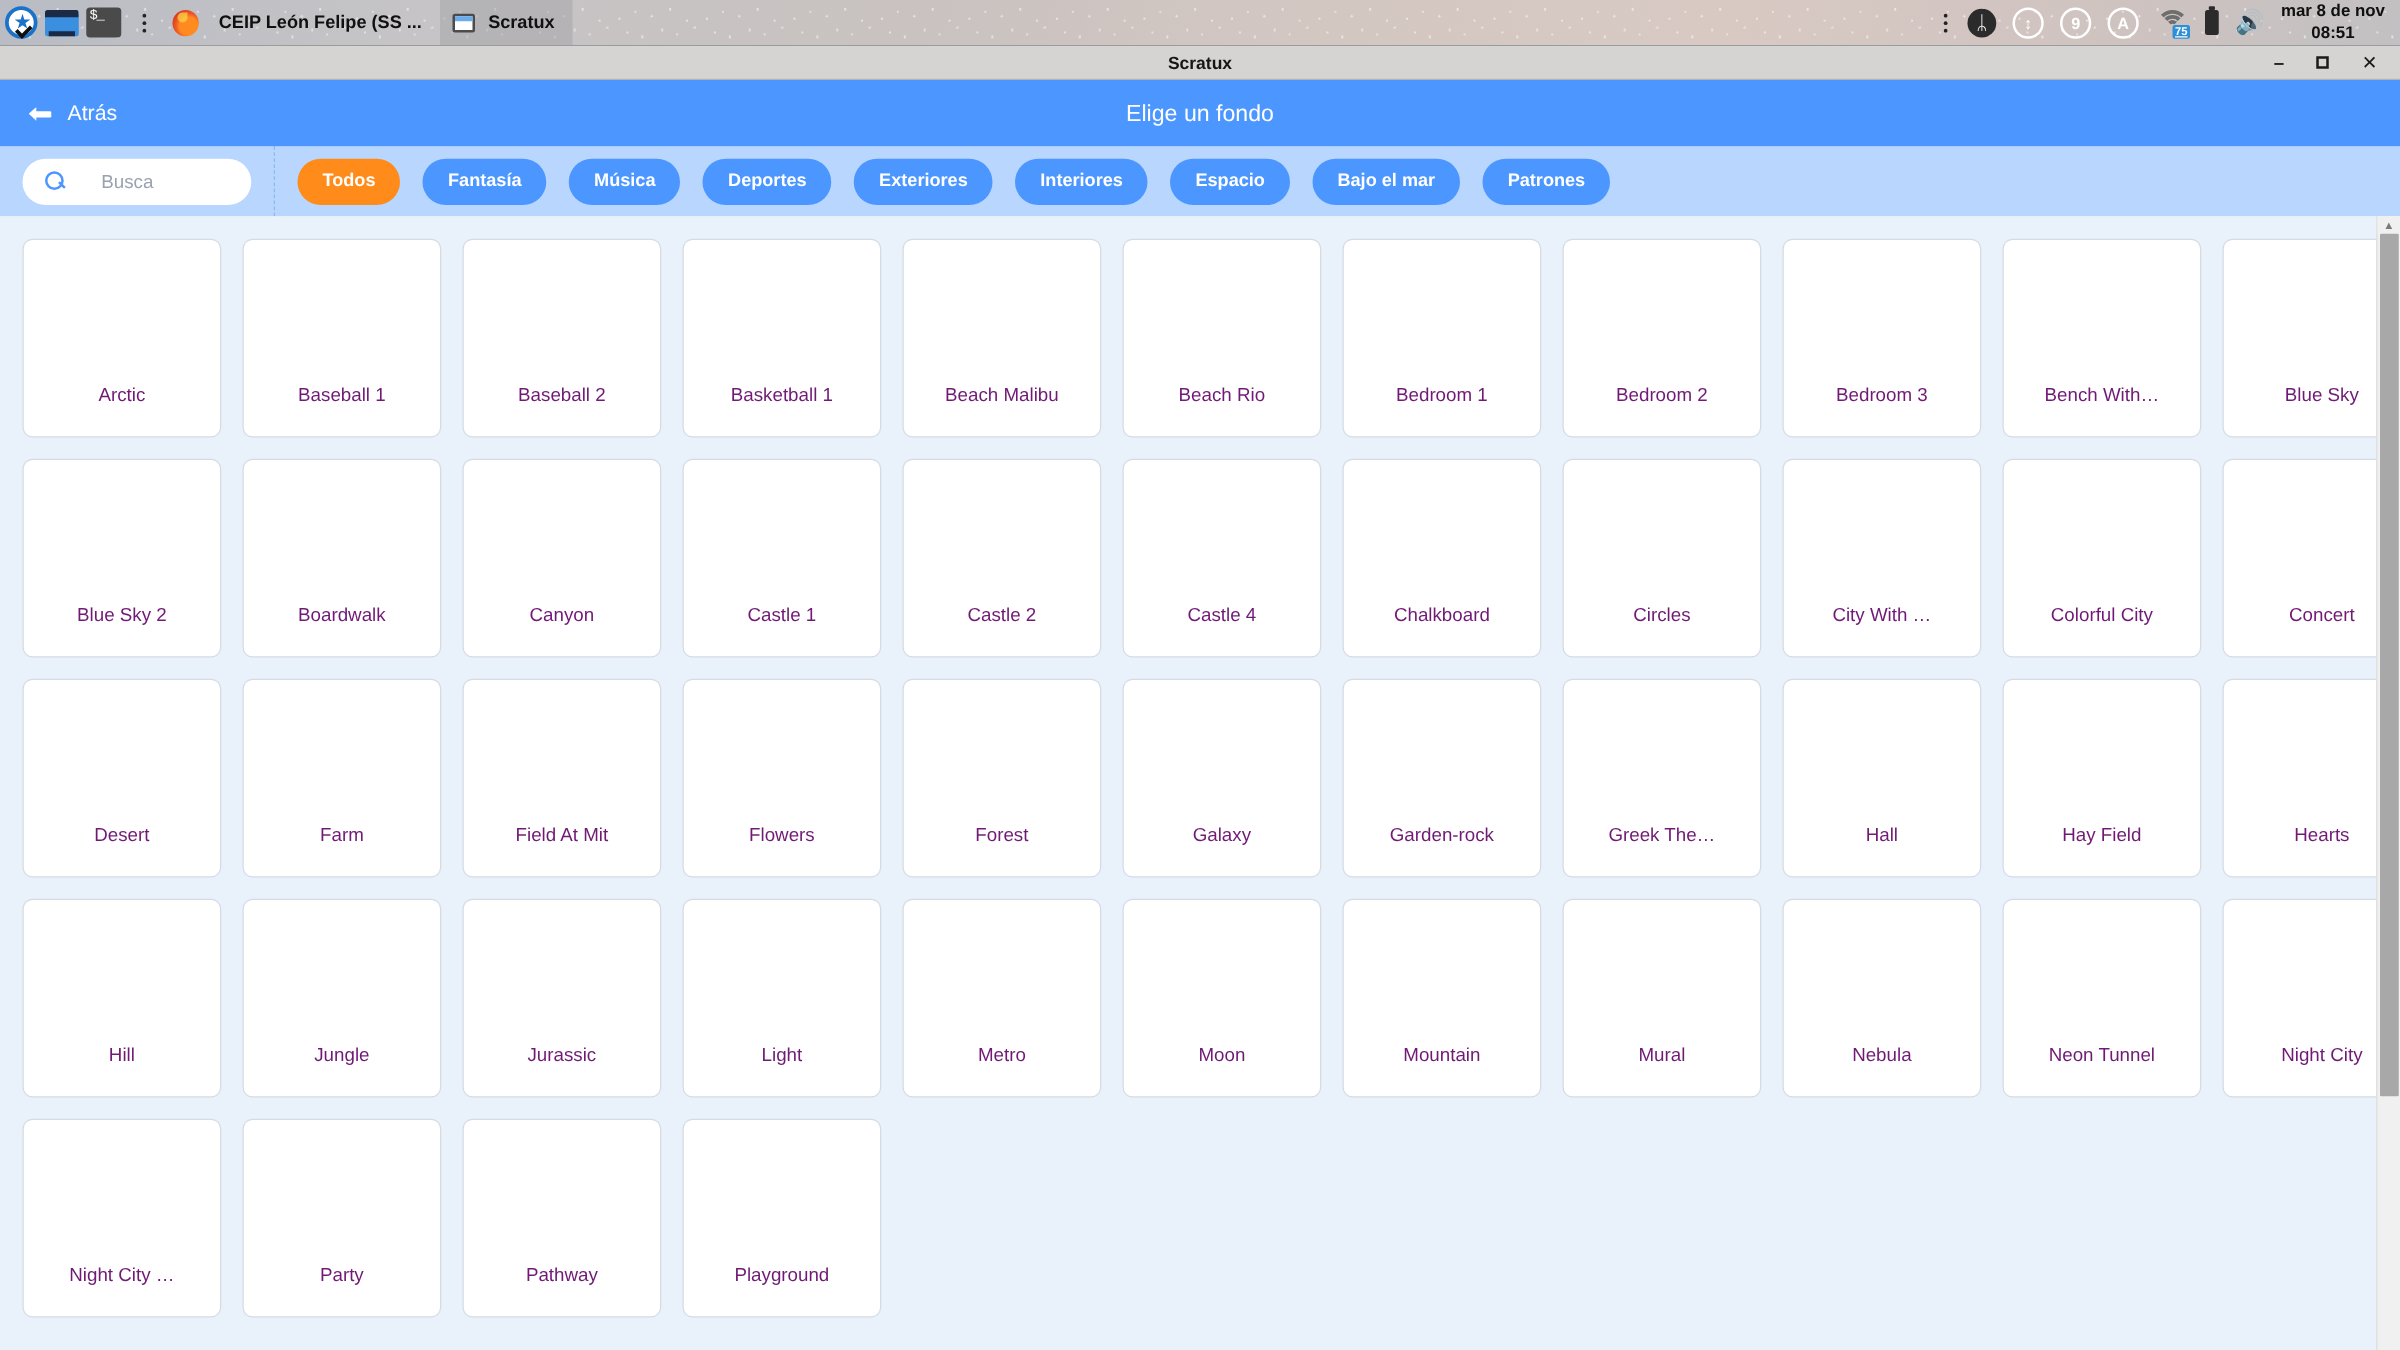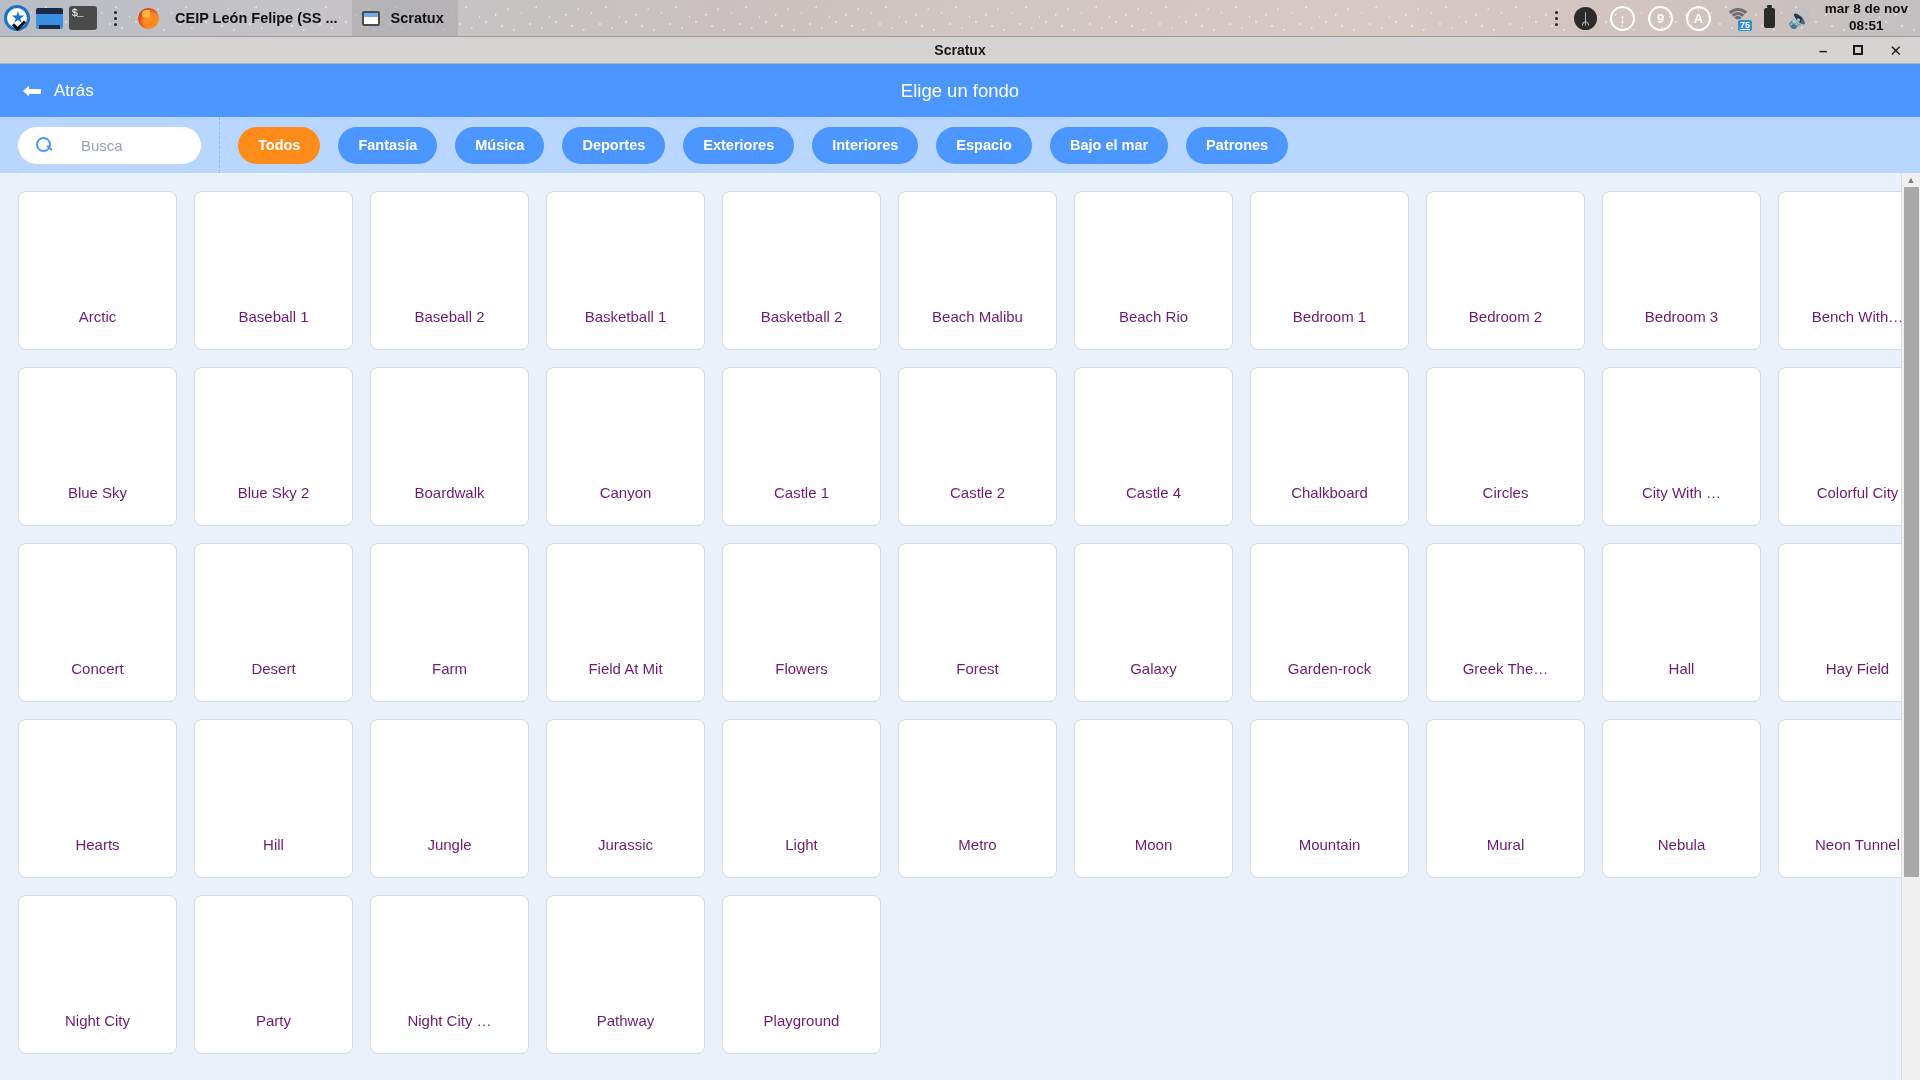--- a/index.html
+++ b/index.html
@@ -399,23 +399,20 @@
       <div class="lib-card">
         <div class="lib-card-label">Baseball 1</div>
       </div>
       <div class="lib-card">
         <div class="lib-card-label">Baseball 2</div>
       </div>
       <div class="lib-card">
         <div class="lib-card-label">Basketball 1</div>
       </div>
       <div class="lib-card">
-        <div class="lib-card-label">Basketball 2</div>
-      </div>
-      <div class="lib-card">
         <div class="lib-card-label">Beach Malibu</div>
       </div>
       <div class="lib-card">
         <div class="lib-card-label">Beach Rio</div>
       </div>
       <div class="lib-card">
         <div class="lib-card-label">Bedroom 1</div>
       </div>
       <div class="lib-card">
         <div class="lib-card-label">Bedroom 2</div>
@@ -522,24 +519,24 @@
       <div class="lib-card">
         <div class="lib-card-label">Nebula</div>
       </div>
       <div class="lib-card">
         <div class="lib-card-label">Neon Tunnel</div>
       </div>
       <div class="lib-card">
         <div class="lib-card-label">Night City</div>
       </div>
       <div class="lib-card">
+        <div class="lib-card-label">Night City …</div>
+      </div>
+      <div class="lib-card">
         <div class="lib-card-label">Party</div>
-      </div>
-      <div class="lib-card">
-        <div class="lib-card-label">Night City …</div>
       </div>
       <div class="lib-card">
         <div class="lib-card-label">Pathway</div>
       </div>
       <div class="lib-card">
         <div class="lib-card-label">Playground</div>
       </div>
     </div>
 
   <div id="scrollbar-track">

